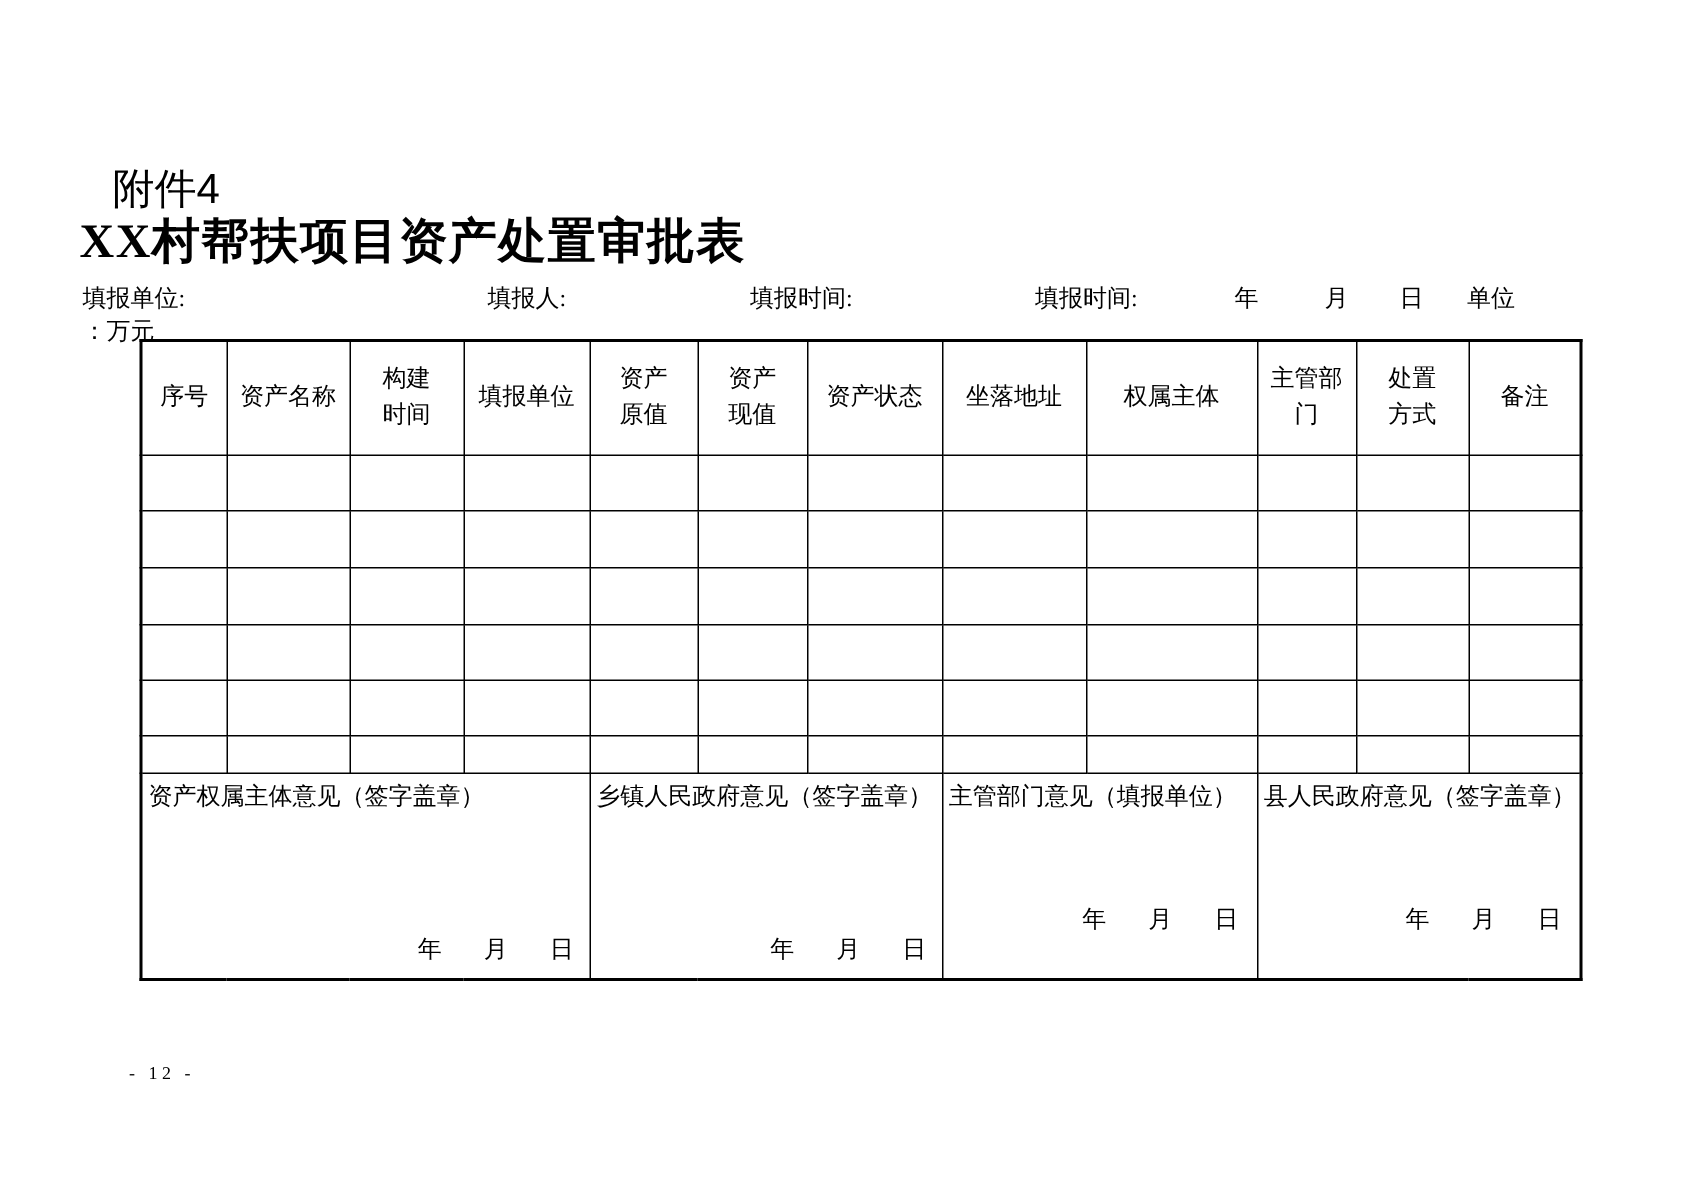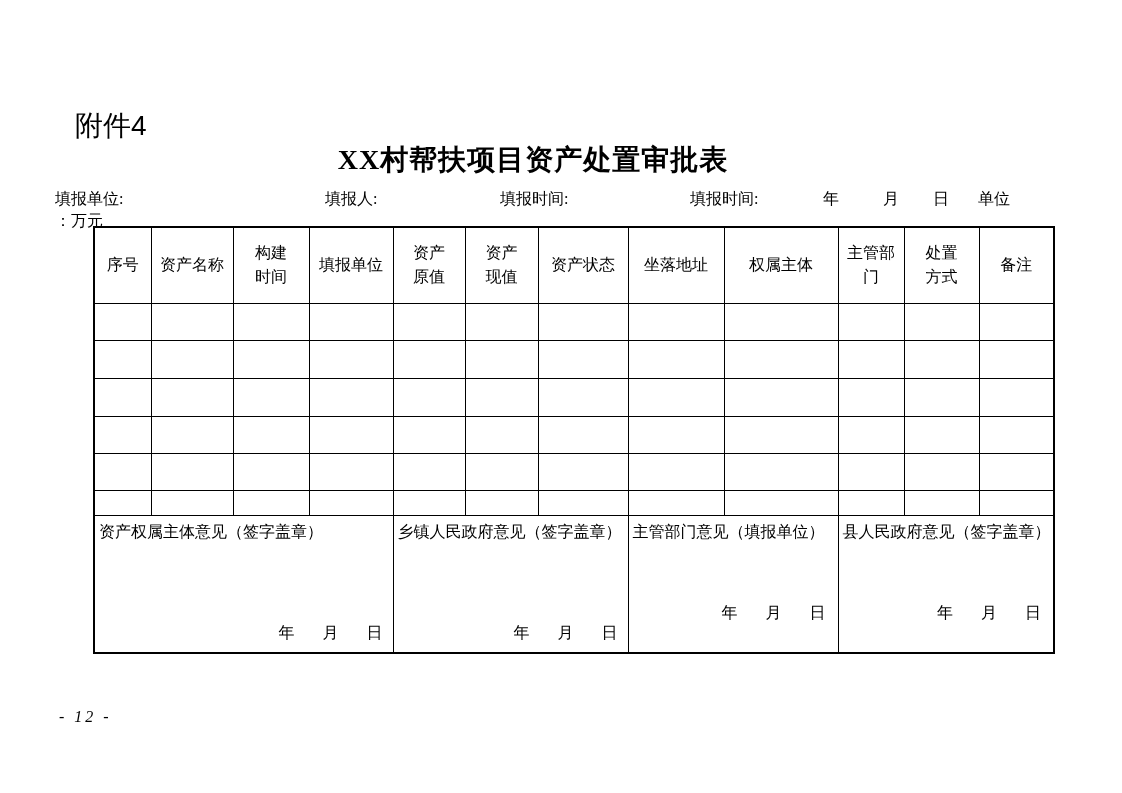--- a/index.html
+++ b/index.html
@@ -19,22 +19,21 @@
     top: 114px;
     font-family: "Liberation Sans", "DejaVu Sans", sans-serif;
     font-size: 28px;
     line-height: 24px;
   }
   .title {
     position: absolute;
     left: 53px;
     width: 960px;
     top: 142px;
-    text-align: center;
-    font-size: 28px;
+    font-size: 32px;
     font-weight: bold;
     line-height: 36px;
     letter-spacing: 1px;
   }
   .info-bar { position: absolute; left: 0; top: 0; width: 1122px; font-size: 16px; }
   .info-bar span { position: absolute; top: 189px; white-space: nowrap; }
   .i-unit   { left: 55px; }
   .i-person { left: 325px; }
   .i-phone  { left: 500px; }
   .i-time   { left: 690px; }
@@ -89,25 +88,24 @@
     bottom: 8px;
     display: flex;
     gap: 28px;
     font-size: 16px;
     white-space: nowrap;
   }
   .date-line.date-high { bottom: 28px; right: 12px; }
 
   .page-number {
     position: absolute;
-    left: 59px;
+    left: 86px;
     top: 708px;
-    font-size: 16px;
+    font-size: 12px;
     letter-spacing: 3px;
-    font-style: italic;
   }
 </style>
 </head>
 <body>
 
 <div class="page">
 
   <div class="attachment">附件4</div>
 
   <div class="title">XX村帮扶项目资产处置审批表</div>

